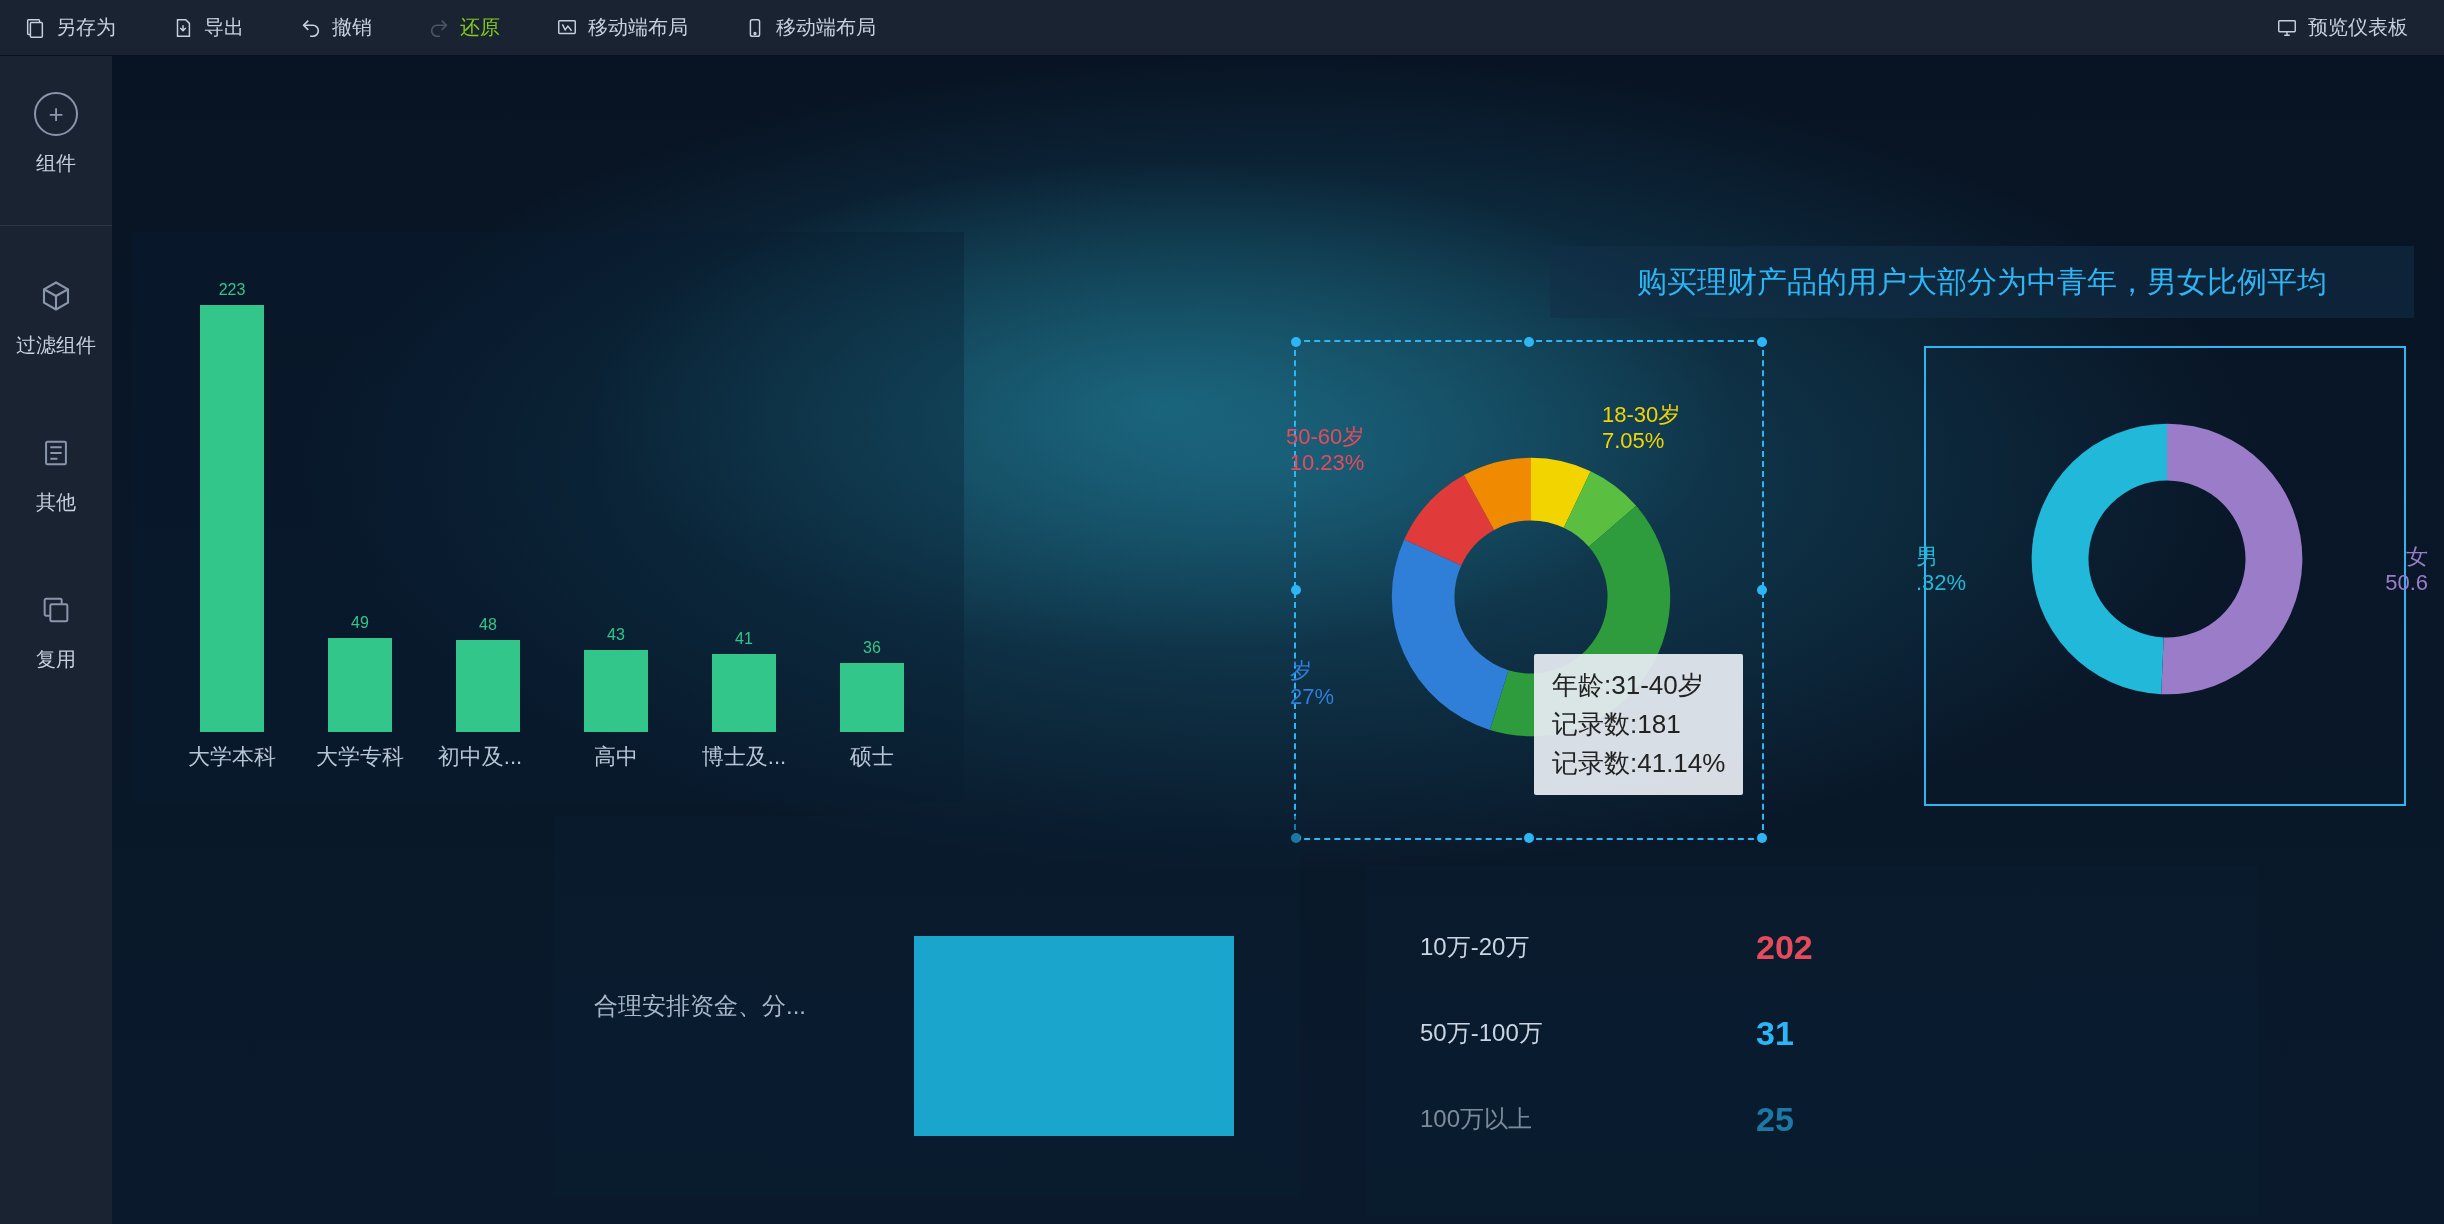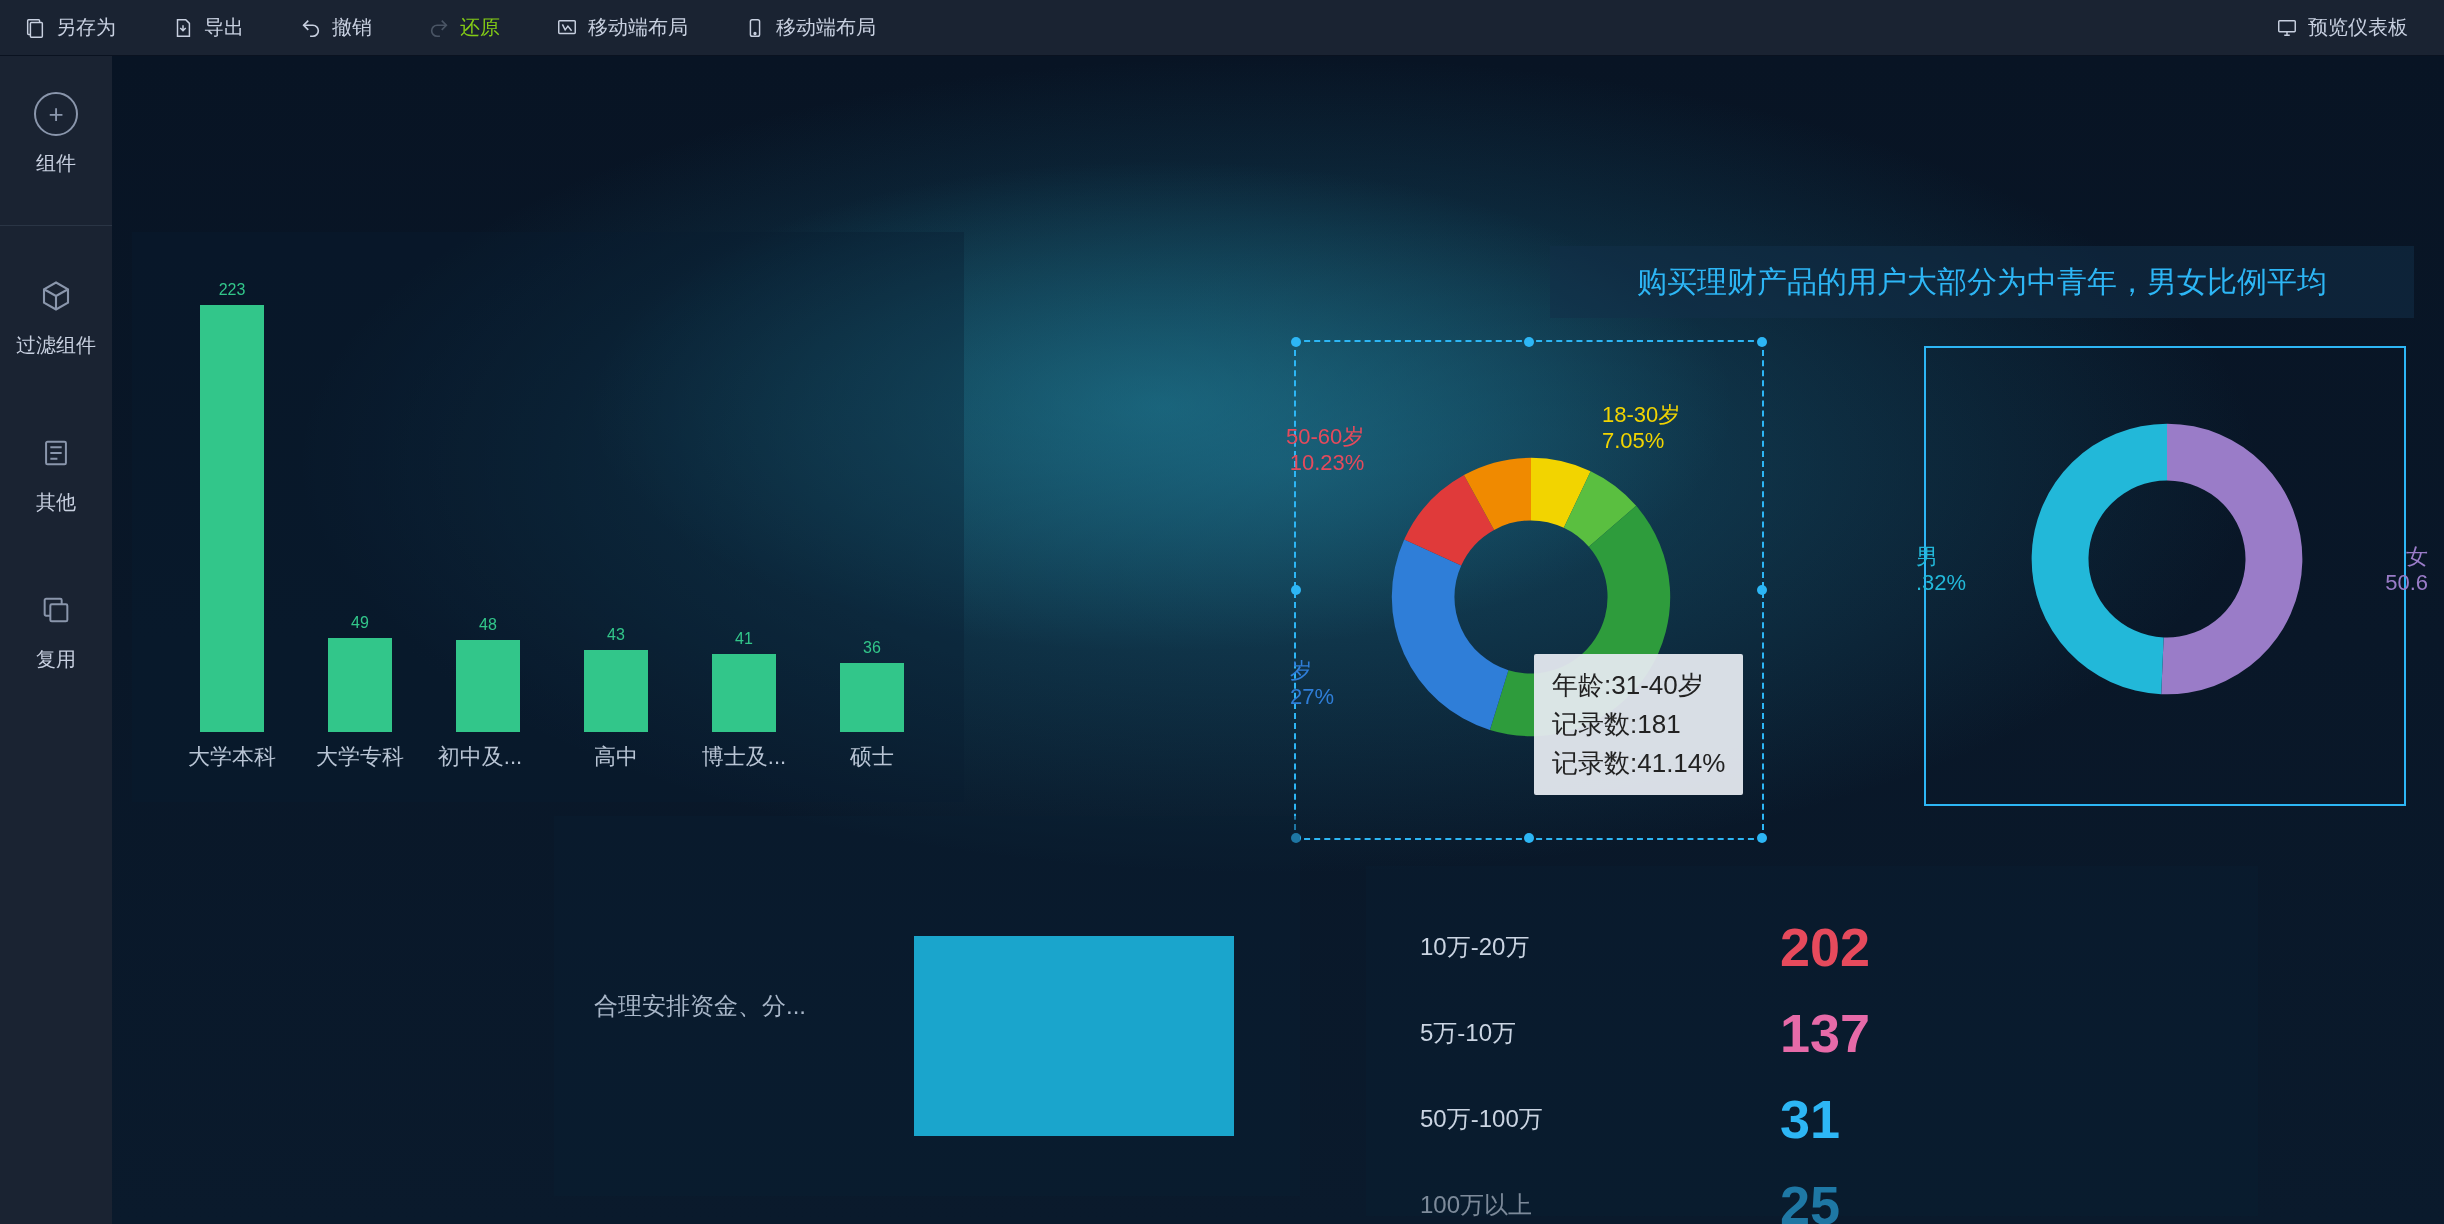--- a/index.html
+++ b/index.html
@@ -254,23 +254,23 @@
   display: flex;
   align-items: center;
   height: 86px;
 }
 .kpi-label {
   width: 260px;
   font-size: 24px;
   color: #cad4e2;
 }
 .kpi-value {
-  font-size: 54px;
+  font-size: 34px;
   font-weight: 600;
-  margin-left: 100px;
+  margin-left: 76px;
 }
 .kpi-0 .kpi-value { color: #e64a5c; }
 .kpi-1 .kpi-value { color: #e66aa8; }
 .kpi-2 .kpi-value { color: #2db6f5; }
 .kpi-3 .kpi-value { color: #2db6f5; }
 .kpi-3 { opacity: 0.6; }
 
 </style>
 </head>
 <body>
@@ -472,24 +472,20 @@
     <div class="text-panel-right">
       <div class="teal-block"></div>
     </div>
   </div>
 
   <div class="kpi-panel" id="kpi-panel">
       <div class="kpi-row kpi-0">
         <div class="kpi-label">10万-20万</div>
         <div class="kpi-value">202</div>
       </div>
-      <div class="kpi-row kpi-1">
-        <div class="kpi-label">5万-10万</div>
-        <div class="kpi-value">137</div>
-      </div>
       <div class="kpi-row kpi-2">
         <div class="kpi-label">50万-100万</div>
         <div class="kpi-value">31</div>
       </div>
       <div class="kpi-row kpi-3">
         <div class="kpi-label">100万以上</div>
         <div class="kpi-value">25</div>
       </div>
     </div>
 

